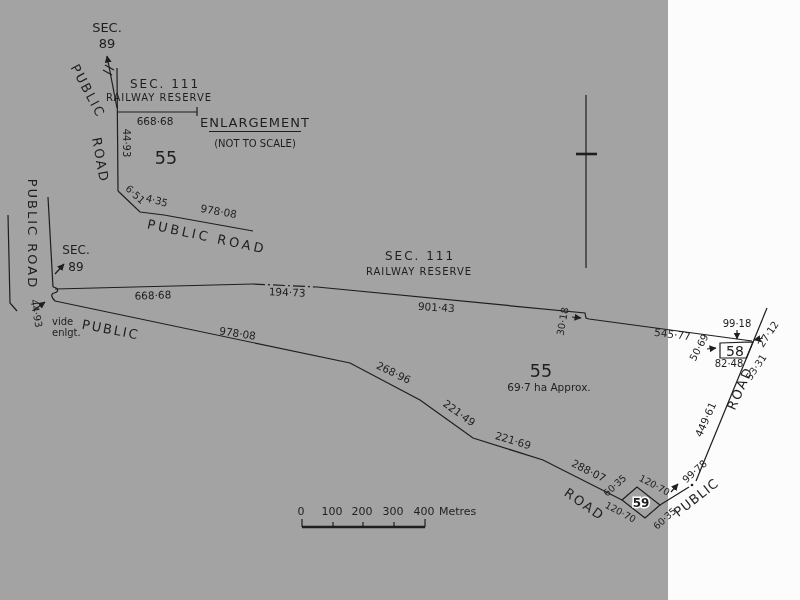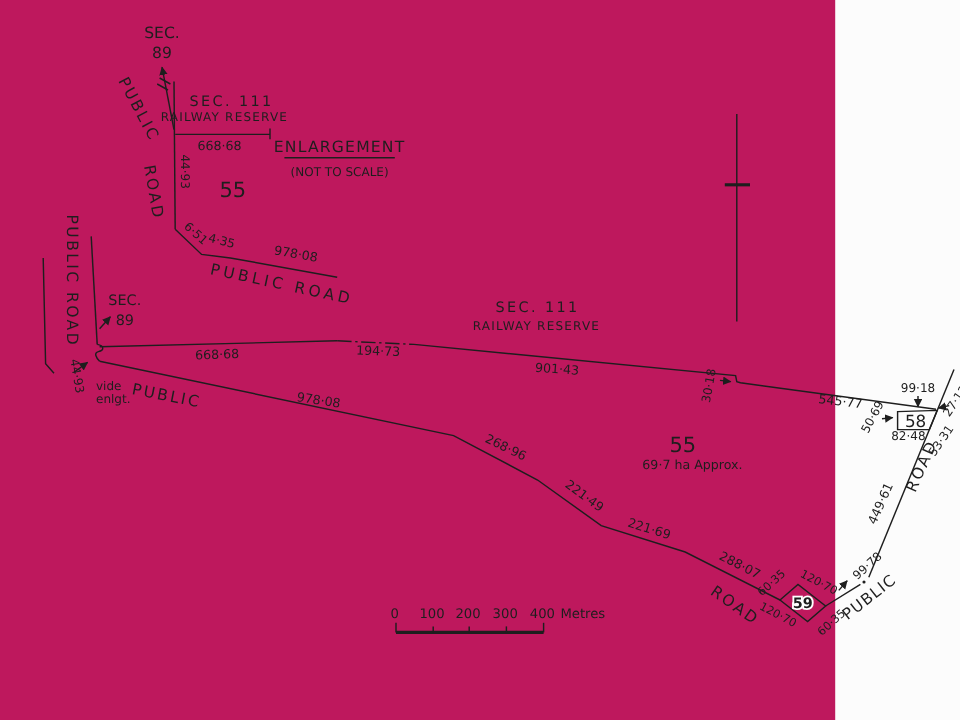--- a/index.html
+++ b/index.html
@@ -1,17 +1,17 @@
 <!DOCTYPE html>
 <html><head>
 <meta charset="utf-8">
 <style>
   html,body{margin:0;padding:0;}
   body{width:800px;height:600px;background:#fcfcfc;overflow:hidden;}
-  .frame{position:relative;width:668px;height:600px;background:#be185d;padding-left:28px;}
+  .frame{position:relative;width:668px;height:600px;background:#a3a3a3;}
   svg{display:block;}
   .t{font-family:"DejaVu Sans",sans-serif;fill:#1e1e1e;}
   .mid{text-anchor:middle;}
   .s9{font-size:9.5px;}
   .s10{font-size:10px;}
   .s105{font-size:10.5px;}
   .s11{font-size:11px;}
   .s12{font-size:12px;}
   .s13{font-size:13px;}
   .s14{font-size:14px;}

